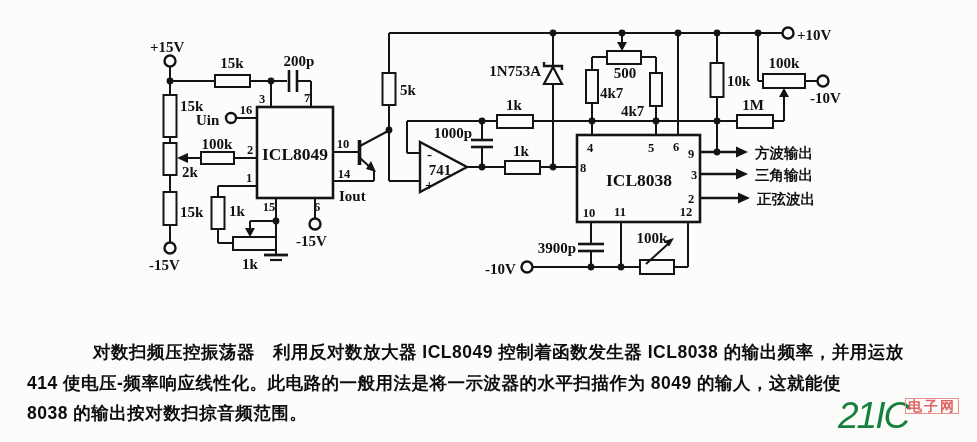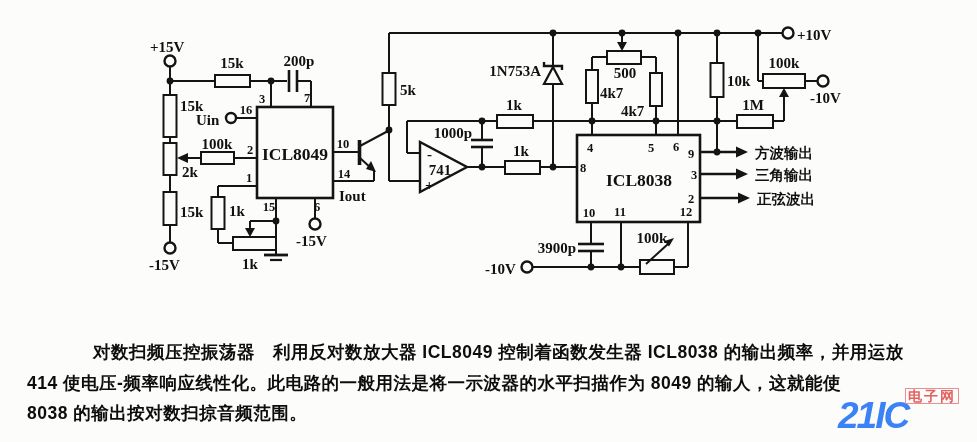--- a/index.html
+++ b/index.html
@@ -14,22 +14,22 @@
   .pin{font-size:12.5px;}
   .icname{font-size:17.5px;}
   .net{font-size:15px;}
   .cjk{font-family:"Liberation Sans","DejaVu Sans",sans-serif;font-size:14.5px;}
   .caption-line{
     position:absolute;color:#0d0d0d;font-weight:bold;font-size:17.5px;
     font-family:"Liberation Sans","DejaVu Sans",sans-serif;
     letter-spacing:0.5px;white-space:nowrap;
   }
   .wm{position:absolute;font-family:"Liberation Sans","DejaVu Sans",sans-serif;line-height:1;}
-  .wm-brand{left:838px;top:397px;font-size:37px;font-weight:bold;font-style:italic;color:#3b82f6;letter-spacing:-2px;}
-  .wm-site{left:905px;top:388px;font-size:14px;font-weight:bold;color:#e06262;letter-spacing:2px;border:1.5px solid #e8908f;padding:0 2px;background:rgba(255,255,255,.0);text-align:right;}
+  .wm-brand{left:838px;top:397px;font-size:37px;font-weight:normal;font-style:italic;color:#15803d;letter-spacing:-2px;}
+  .wm-site{left:905px;top:398px;font-size:14px;font-weight:bold;color:#e06262;letter-spacing:2px;border:1.5px solid #e8908f;padding:0 2px;background:rgba(255,255,255,.0);text-align:right;}
   .wm-tld{left:893px;top:411px;font-size:23px;font-weight:bold;font-style:italic;color:#ec9a9a;letter-spacing:1px;margin-top:41px;}
 </style>
 </head>
 <body>
 
 <svg width="977" height="335" viewBox="0 0 977 335">
   <g stroke="#141414" stroke-width="2" fill="none">
 
     <g>
       <circle cx="170" cy="61" r="5.5" fill="#fcfcfa" stroke-width="2.4"></circle>

